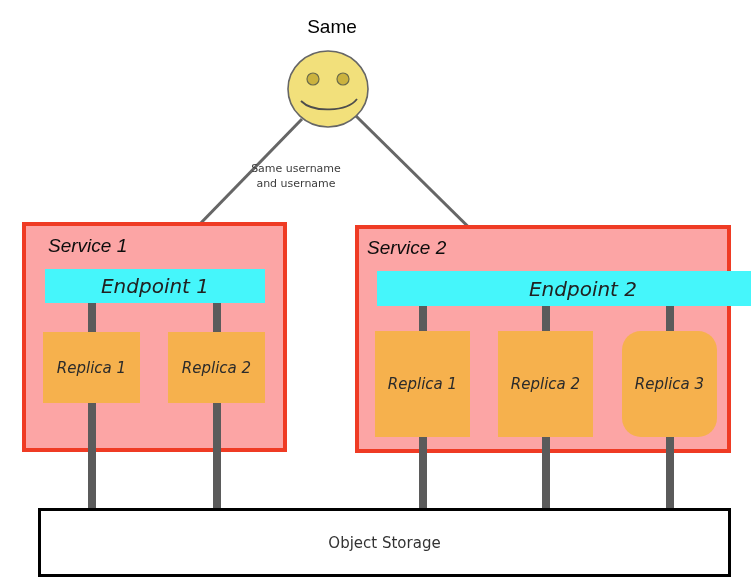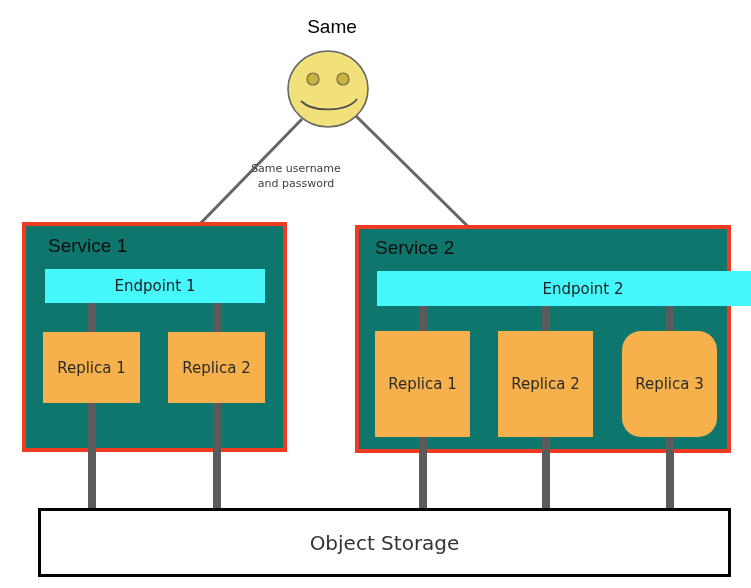--- a/index.html
+++ b/index.html
@@ -8,29 +8,29 @@
   .canvas{position:relative;width:751px;height:588px;background:#ffffff;overflow:hidden;}
 
   .svg-layer{position:absolute;left:0;top:0;width:751px;height:588px;pointer-events:none;}
 
   .actor-label{position:absolute;left:282px;top:16px;width:100px;text-align:center;
     font-size:19px;color:#000000;}
 
   .note{position:absolute;left:196px;top:162px;width:200px;text-align:center;
     font-size:11px;line-height:1.32;color:#3d3d3d;font-family:"DejaVu Sans",sans-serif;}
 
-  .service{position:absolute;background:#0f766e;border:4px solid #EF3B24;box-sizing:border-box;}
+  .service{position:absolute;background:#fca5a5;border:4px solid #EF3B24;box-sizing:border-box;font-style:italic;}
   .service-1{left:22px;top:222px;width:265px;height:230px;}
   .service-2{left:355px;top:225px;width:376px;height:228px;}
   .service-label{position:absolute;font-size:19px;color:#0d0d0d;}
   .service-1 .service-label{left:22px;top:9px;}
-  .service-2 .service-label{left:16px;top:8px;}
+  .service-2 .service-label{left:8px;top:8px;}
 
   .endpoint{position:absolute;background:#45F6FB;display:flex;align-items:center;justify-content:center;
-    font-size:15px;color:#212121;font-family:"DejaVu Sans",sans-serif;}
+    font-size:20px;color:#212121;font-family:"DejaVu Sans",sans-serif;}
   .service-1 .endpoint{left:19px;top:43px;width:220px;height:34px;}
   .service-2 .endpoint{left:18px;top:42px;width:412px;height:35px;}
 
   .replica{position:absolute;background:#F6B14D;display:flex;align-items:center;justify-content:center;
     font-size:15px;color:#2b2b2b;font-family:"DejaVu Sans",sans-serif;}
   .service-1 .replica{top:106px;width:97px;height:71px;}
   .s1-r1{left:17px;} .s1-r2{left:142px;}
   .service-2 .replica{top:102px;width:95px;height:106px;}
   .s2-r1{left:16px;} .s2-r2{left:139px;} .s2-r3{left:263px;border-radius:19px;}
 
@@ -43,21 +43,21 @@
   
   .pipe-s2a-top{left:419px;top:306px;height:25px;}
   .pipe-s2b-top{left:542px;top:306px;height:25px;}
   .pipe-s2c-top{left:666px;top:306px;height:25px;}
   .pipe-s2a-bot{left:419px;top:437px;height:72px;}
   .pipe-s2b-bot{left:542px;top:437px;height:72px;}
   .pipe-s2c-bot{left:666px;top:437px;height:72px;}
 
   .storage{position:absolute;left:38px;top:508px;width:693px;height:69px;background:#ffffff;
     border:3px solid #000000;box-sizing:border-box;display:flex;align-items:center;justify-content:center;
-    font-size:20px;color:#333333;font-family:"DejaVu Sans",sans-serif;}
+    font-size:15px;color:#333333;font-family:"DejaVu Sans",sans-serif;}
 </style>
 </head>
 <body>
 
 <div class="canvas">
 
   <div class="actor-label">Same</div>
 
   <svg class="svg-layer" viewBox="0 0 751 588">
     <defs>
@@ -74,21 +74,21 @@
     <g>
       <ellipse cx="328" cy="89" rx="40" ry="38" stroke="#666666" stroke-width="1.6" fill="#F2E07B"></ellipse>
       <circle cx="313" cy="79" r="6" stroke="#6b6b4a" stroke-width="1.2" fill="#CBB23E"></circle>
       <circle cx="343" cy="79" r="6" stroke="#6b6b4a" stroke-width="1.2" fill="#CBB23E"></circle>
       <path d="M301,101 C313,113 347,112 357,99" fill="none" stroke="#4d4d4d" stroke-width="1.8"></path>
     </g>
   </svg>
 
   <div class="note">
     <div>Same username</div>
-    <div>and password</div>
+    <div>and username</div>
   </div>
 
   <div class="service service-1">
     <div class="service-label">Service 1</div>
     <div class="endpoint">Endpoint 1</div>
     <div class="replica s1-r1">Replica 1</div>
     <div class="replica s1-r2">Replica 2</div>
   </div>
 
   <div class="service service-2">

